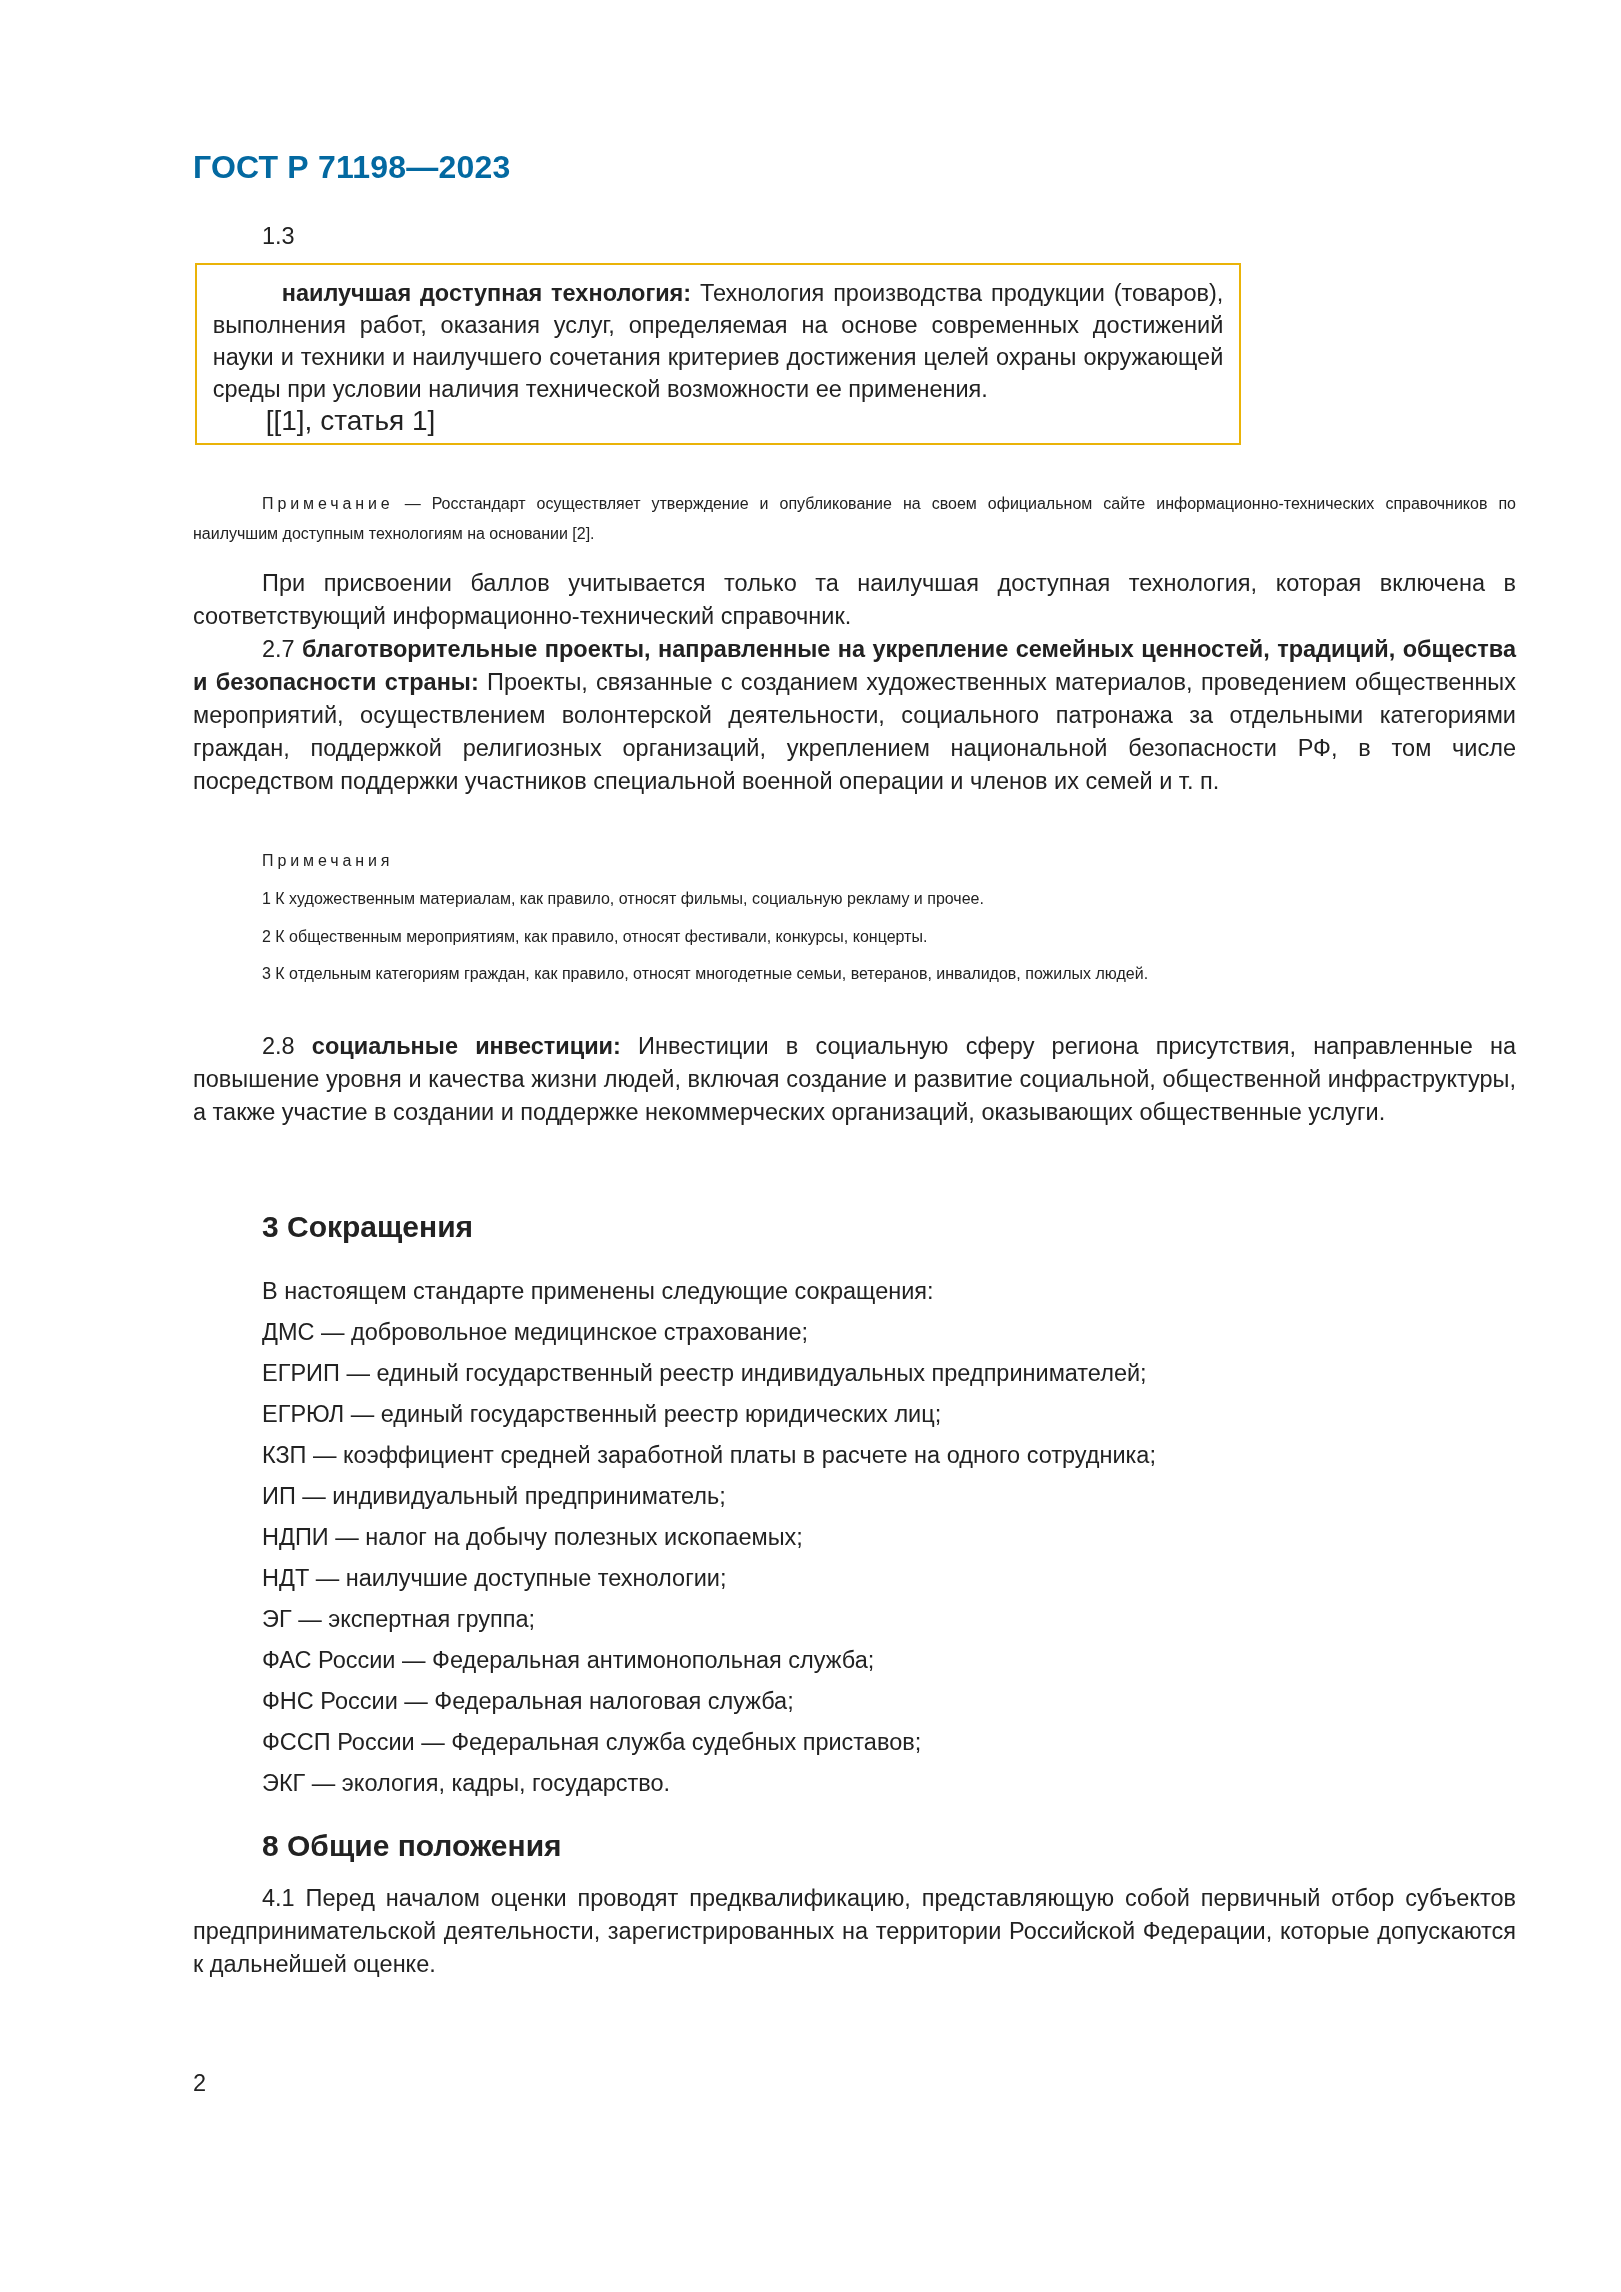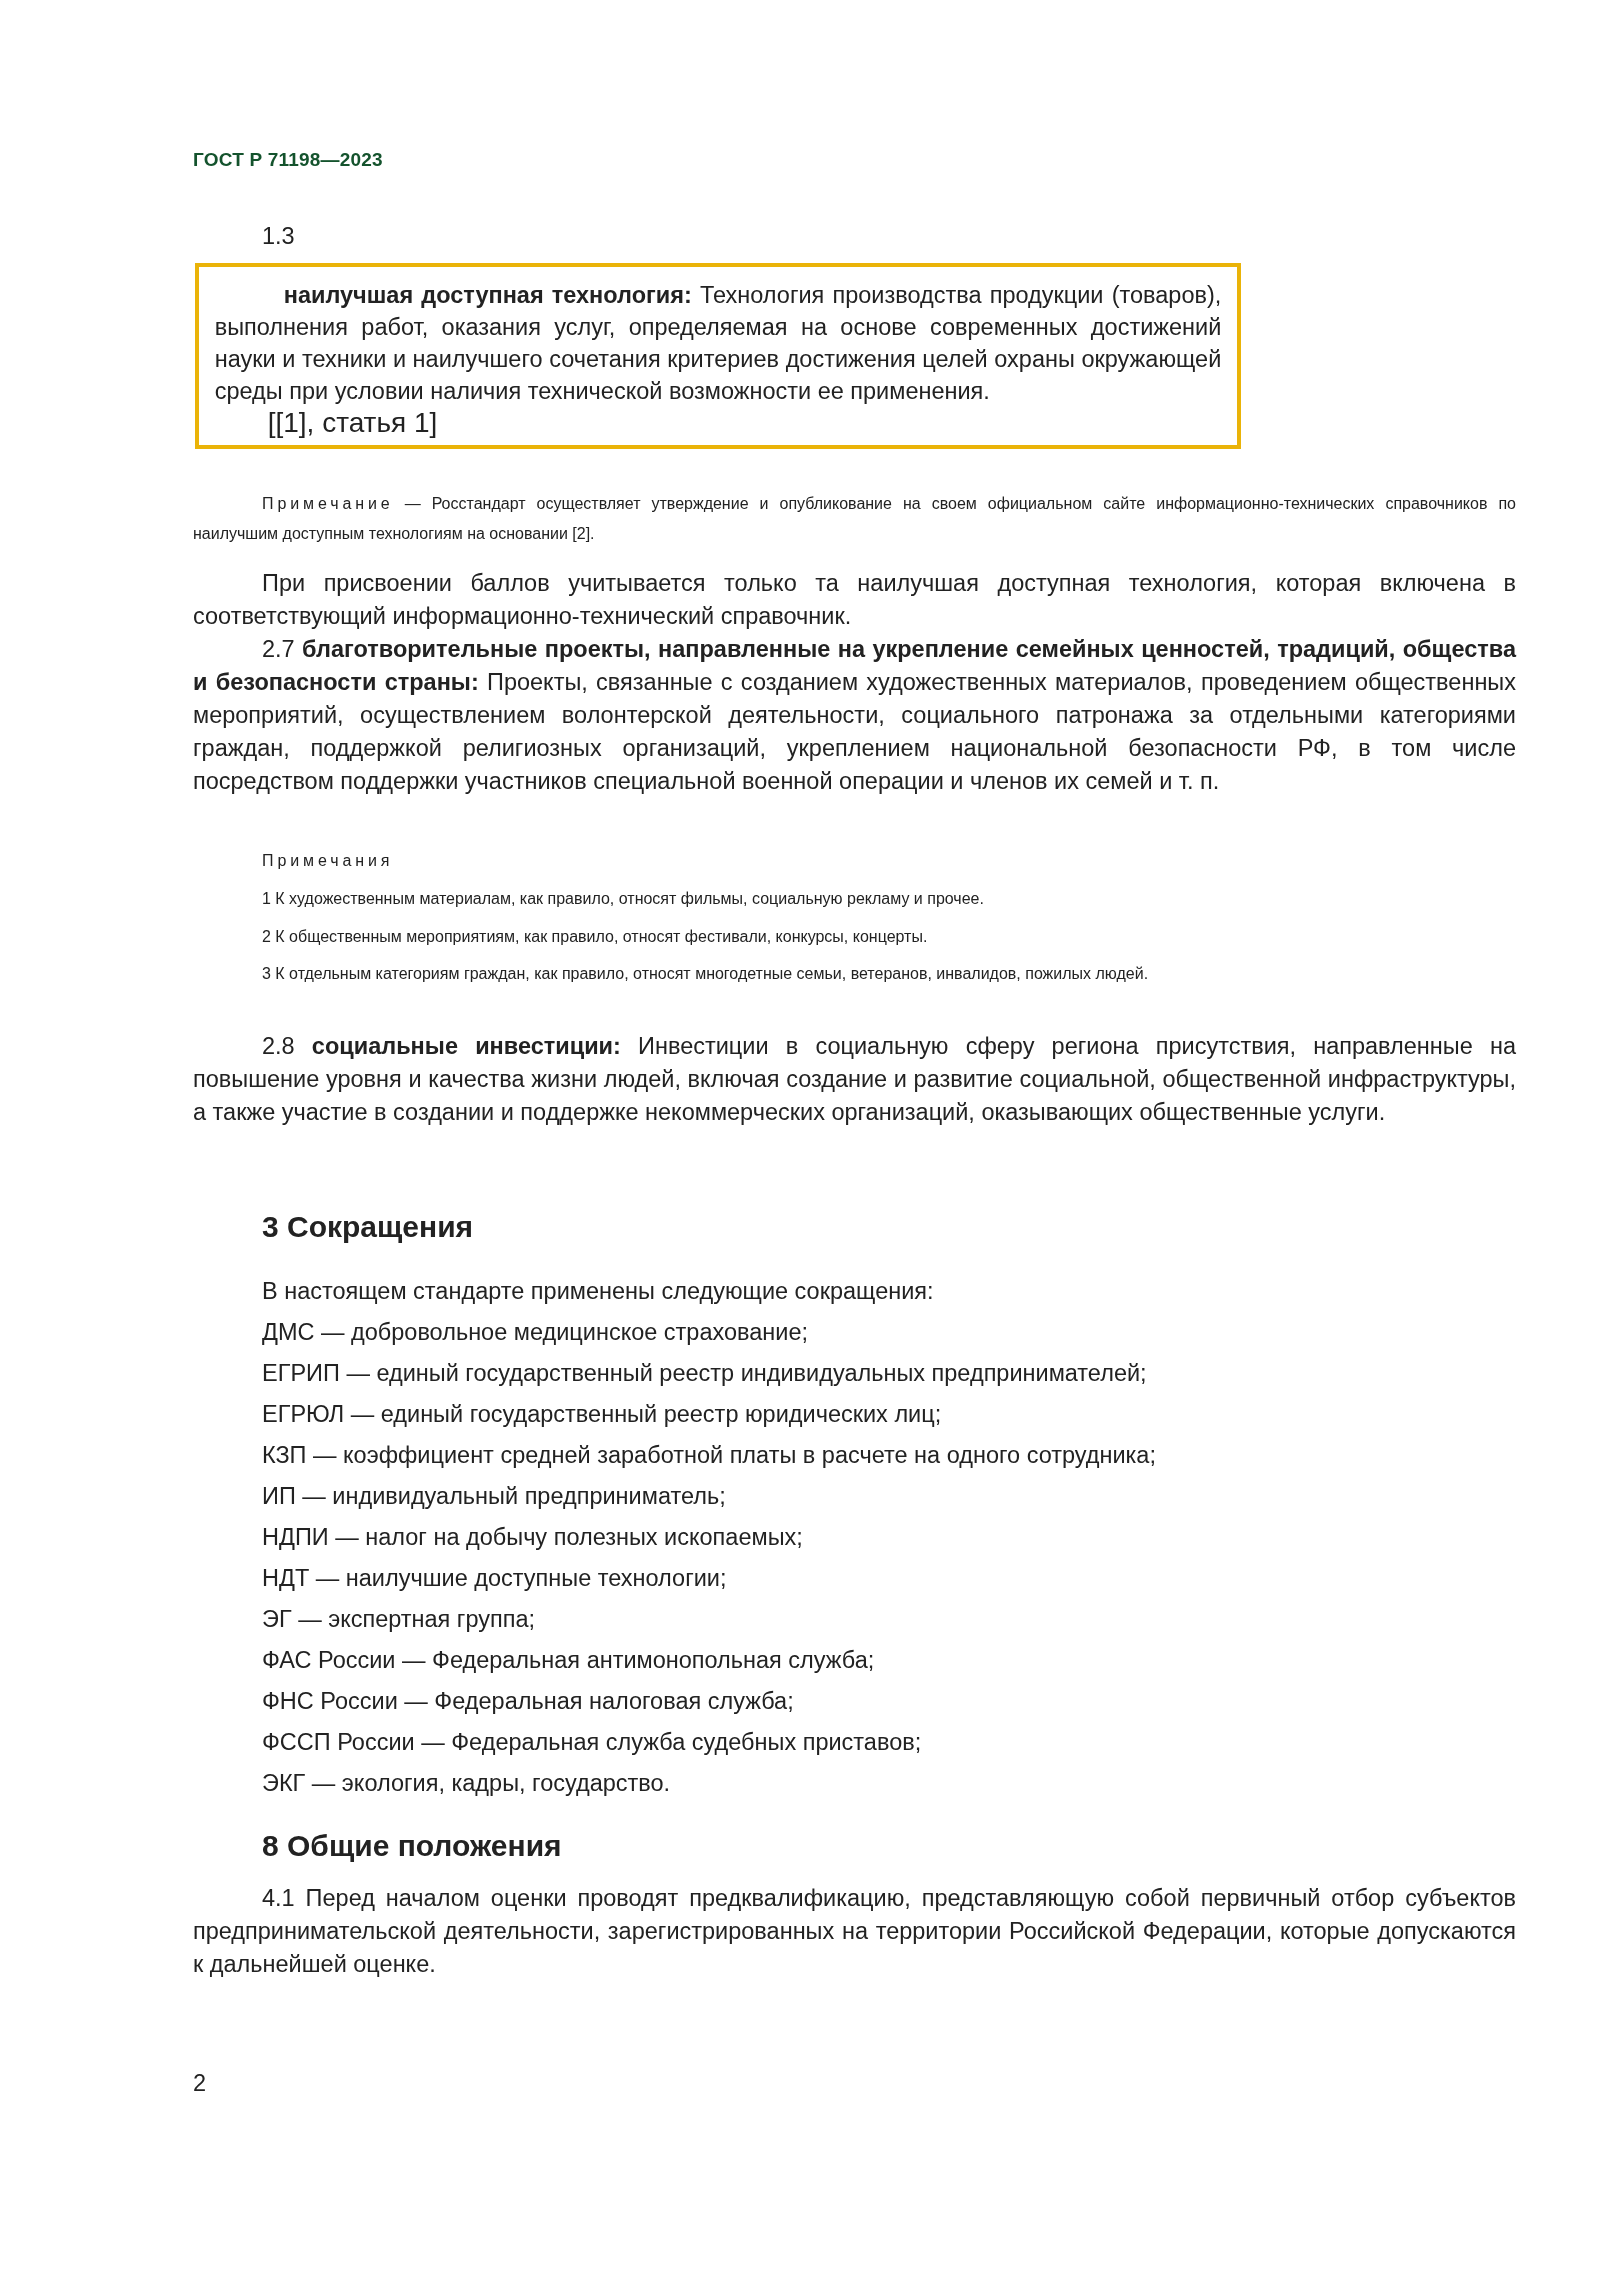--- a/index.html
+++ b/index.html
@@ -3,31 +3,31 @@
 <meta charset="utf-8">
 <style>
   html, body { margin: 0; padding: 0; background: #ffffff; }
   body {
     width: 1621px; height: 2293px; position: relative; overflow: hidden;
     font-family: "Liberation Sans", sans-serif; color: #222222;
   }
   .page { position: absolute; left: 193px; top: 0; width: 1323px; }
   .doc-header {
     position: absolute; top: 149px; left: 0;
-    font-weight: bold; font-size: 19px; letter-spacing: 0.2px; color: #14532d;
+    font-weight: bold; font-size: 32px; letter-spacing: 0.2px; color: #0369a1;
   }
   .para {
     font-size: 23.5px; line-height: 33px; text-align: justify; margin: 0;
   }
   .indent { text-indent: 69px; }
   .b { font-weight: bold; }
   .term-num { position: absolute; top: 223px; left: 69px; font-size: 23.5px; }
   .term-box {
     position: absolute; top: 263px; left: 2px; width: 1046px;
-    border: 4px solid #eab308; box-sizing: border-box;
+    border: 2px solid #eab308; box-sizing: border-box;
     padding: 11.8px 15.7px 5.9px 15.7px;
   }
   .term-box .para { line-height: 32px; }
   .term-ref { font-size: 28px; line-height: 32px; padding-left: 53px; }
   .note { font-size: 16px; line-height: 30px; text-align: justify; margin: 0; }
   .spaced { letter-spacing: 3.9px; }
   .block { position: absolute; left: 0; width: 1323px; }
   .h2 { font-weight: bold; font-size: 30px; position: absolute; left: 69px; }
   .abbr-list { position: absolute; left: 69px; top: 1271px; }
   .abbr-item { font-size: 23.5px; line-height: 41px; white-space: nowrap; }

